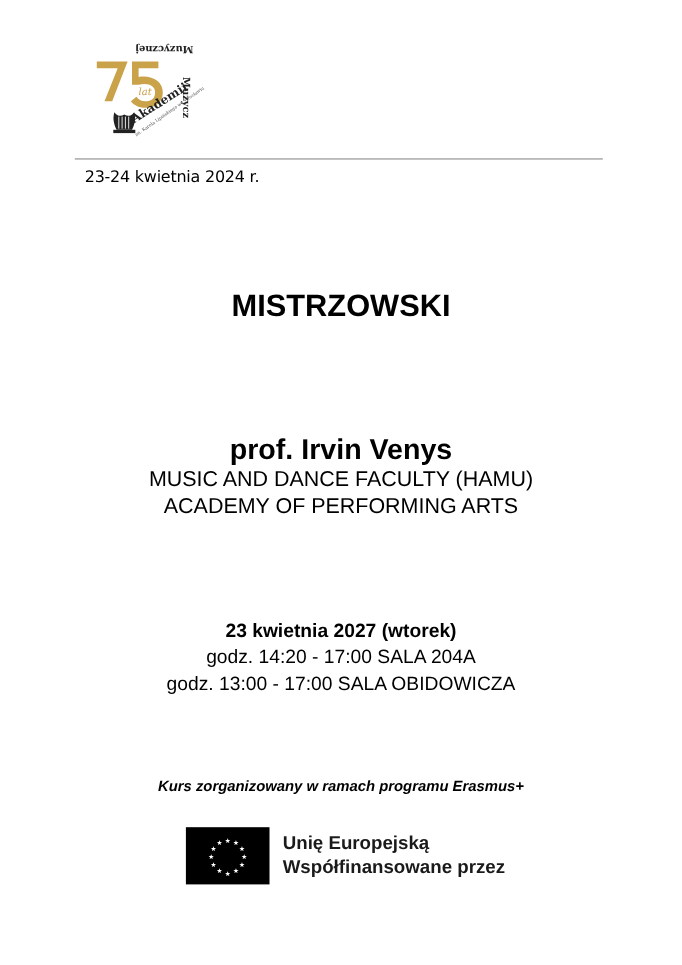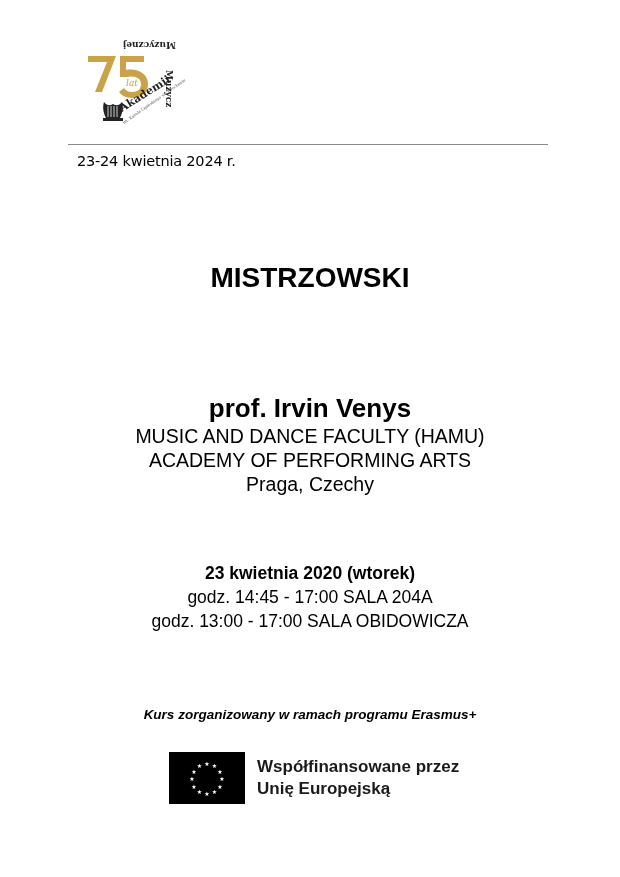--- a/index.html
+++ b/index.html
@@ -58,26 +58,25 @@
 <div class="date-header">23-24 kwietnia 2024 r.</div>
 
 <div class="center title">
   <div>MISTRZOWSKI</div>
 </div>
 
 <div class="center lecturer">
   <div class="name">prof. Irvin Venys</div>
   <div class="line">MUSIC AND DANCE FACULTY (HAMU)</div>
   <div class="line">ACADEMY OF PERFORMING ARTS</div>
-  <div class="line">Praga, Czechy</div>
 </div>
 
 <div class="center schedule">
-  <div class="day">23 kwietnia 2020 (wtorek)</div>
-  <div class="time">godz. 14:45 - 17:00 SALA 204A</div>
+  <div class="day">23 kwietnia 2027 (wtorek)</div>
+  <div class="time">godz. 14:20 - 17:00 SALA 204A</div>
   <div class="time">godz. 13:00 - 17:00 SALA OBIDOWICZA</div>
 </div>
 
 <div class="center note">Kurs zorganizowany w ramach programu Erasmus+</div>
 
 <div class="eu">
   <div class="eu-flag">
     <svg width="76" height="52" viewBox="0 0 76 52">
       <g fill="#fff" font-family="DejaVu Sans, sans-serif" font-size="6" text-anchor="middle">
         <text x="38" y="14">★</text>
@@ -89,16 +88,16 @@
         <text x="38" y="44">★</text>
         <text x="30.5" y="42">★</text>
         <text x="25" y="36.5">★</text>
         <text x="23" y="29">★</text>
         <text x="25" y="21.5">★</text>
         <text x="30.5" y="16">★</text>
       </g>
     </svg>
   </div>
   <div class="eu-text">
+    <div>Unię Europejską</div>
     <div>Współfinansowane przez</div>
-    <div>Unię Europejską</div>
   </div>
 </div>
 
 </body></html>

